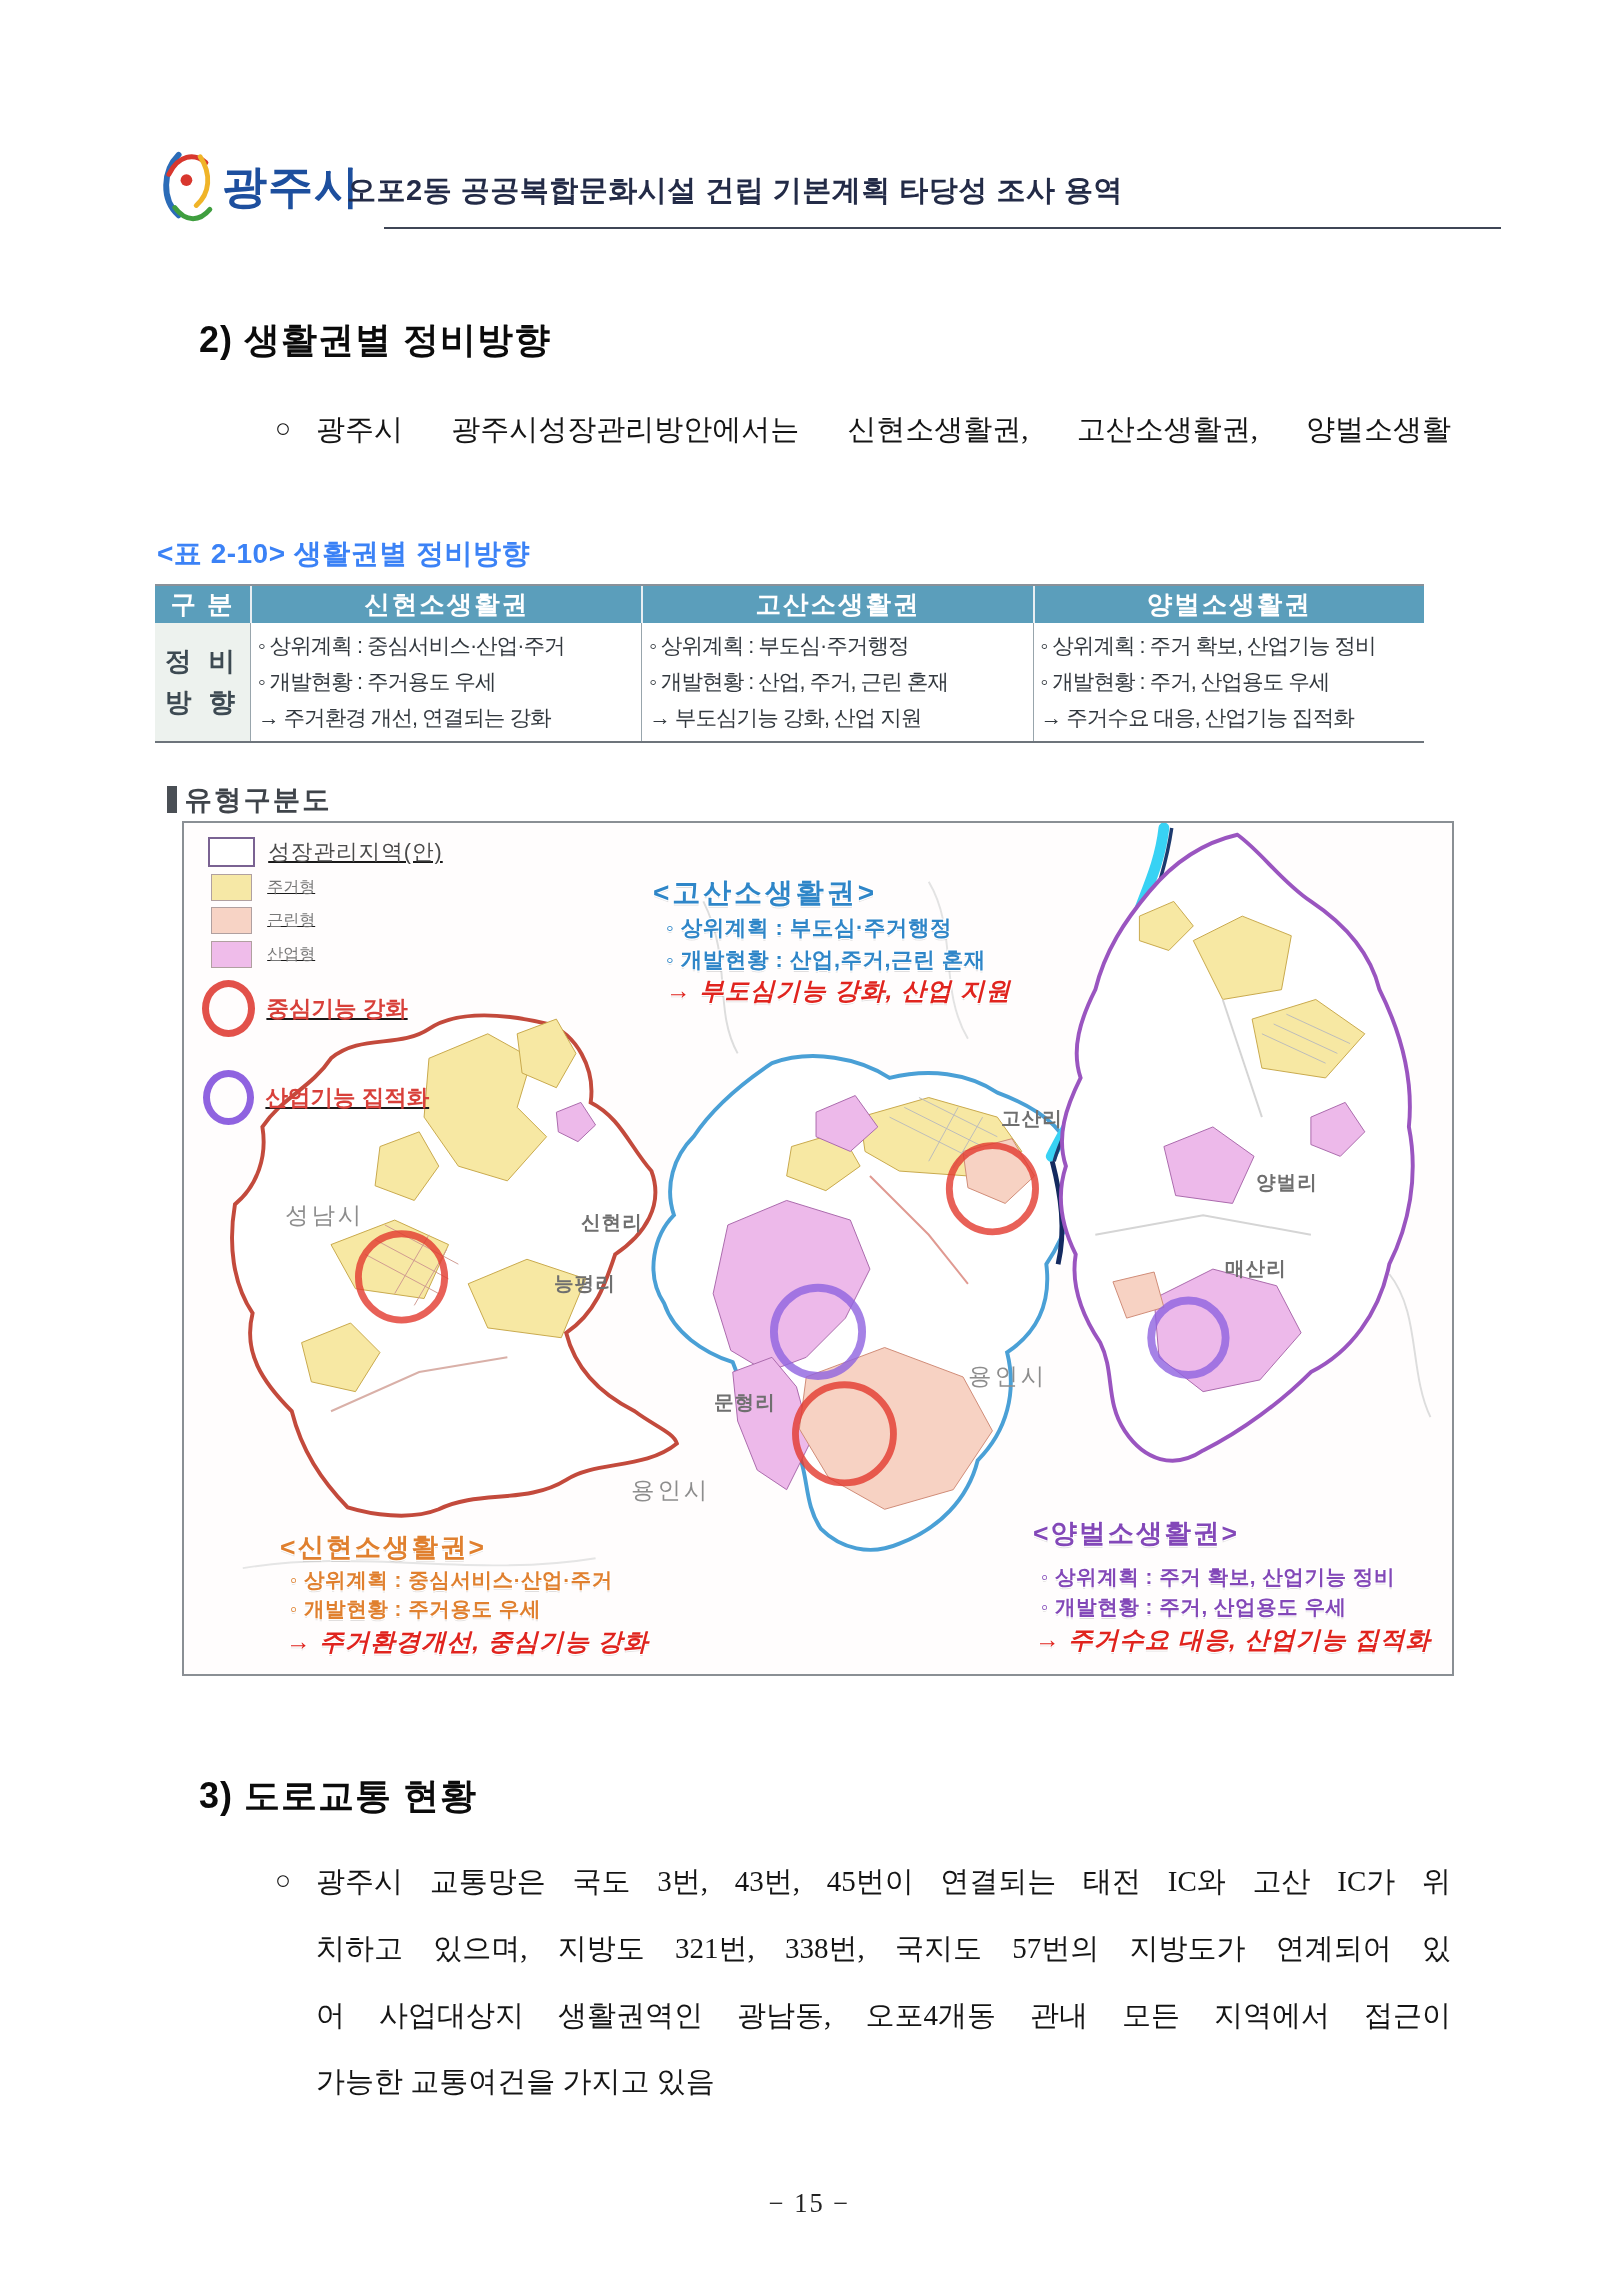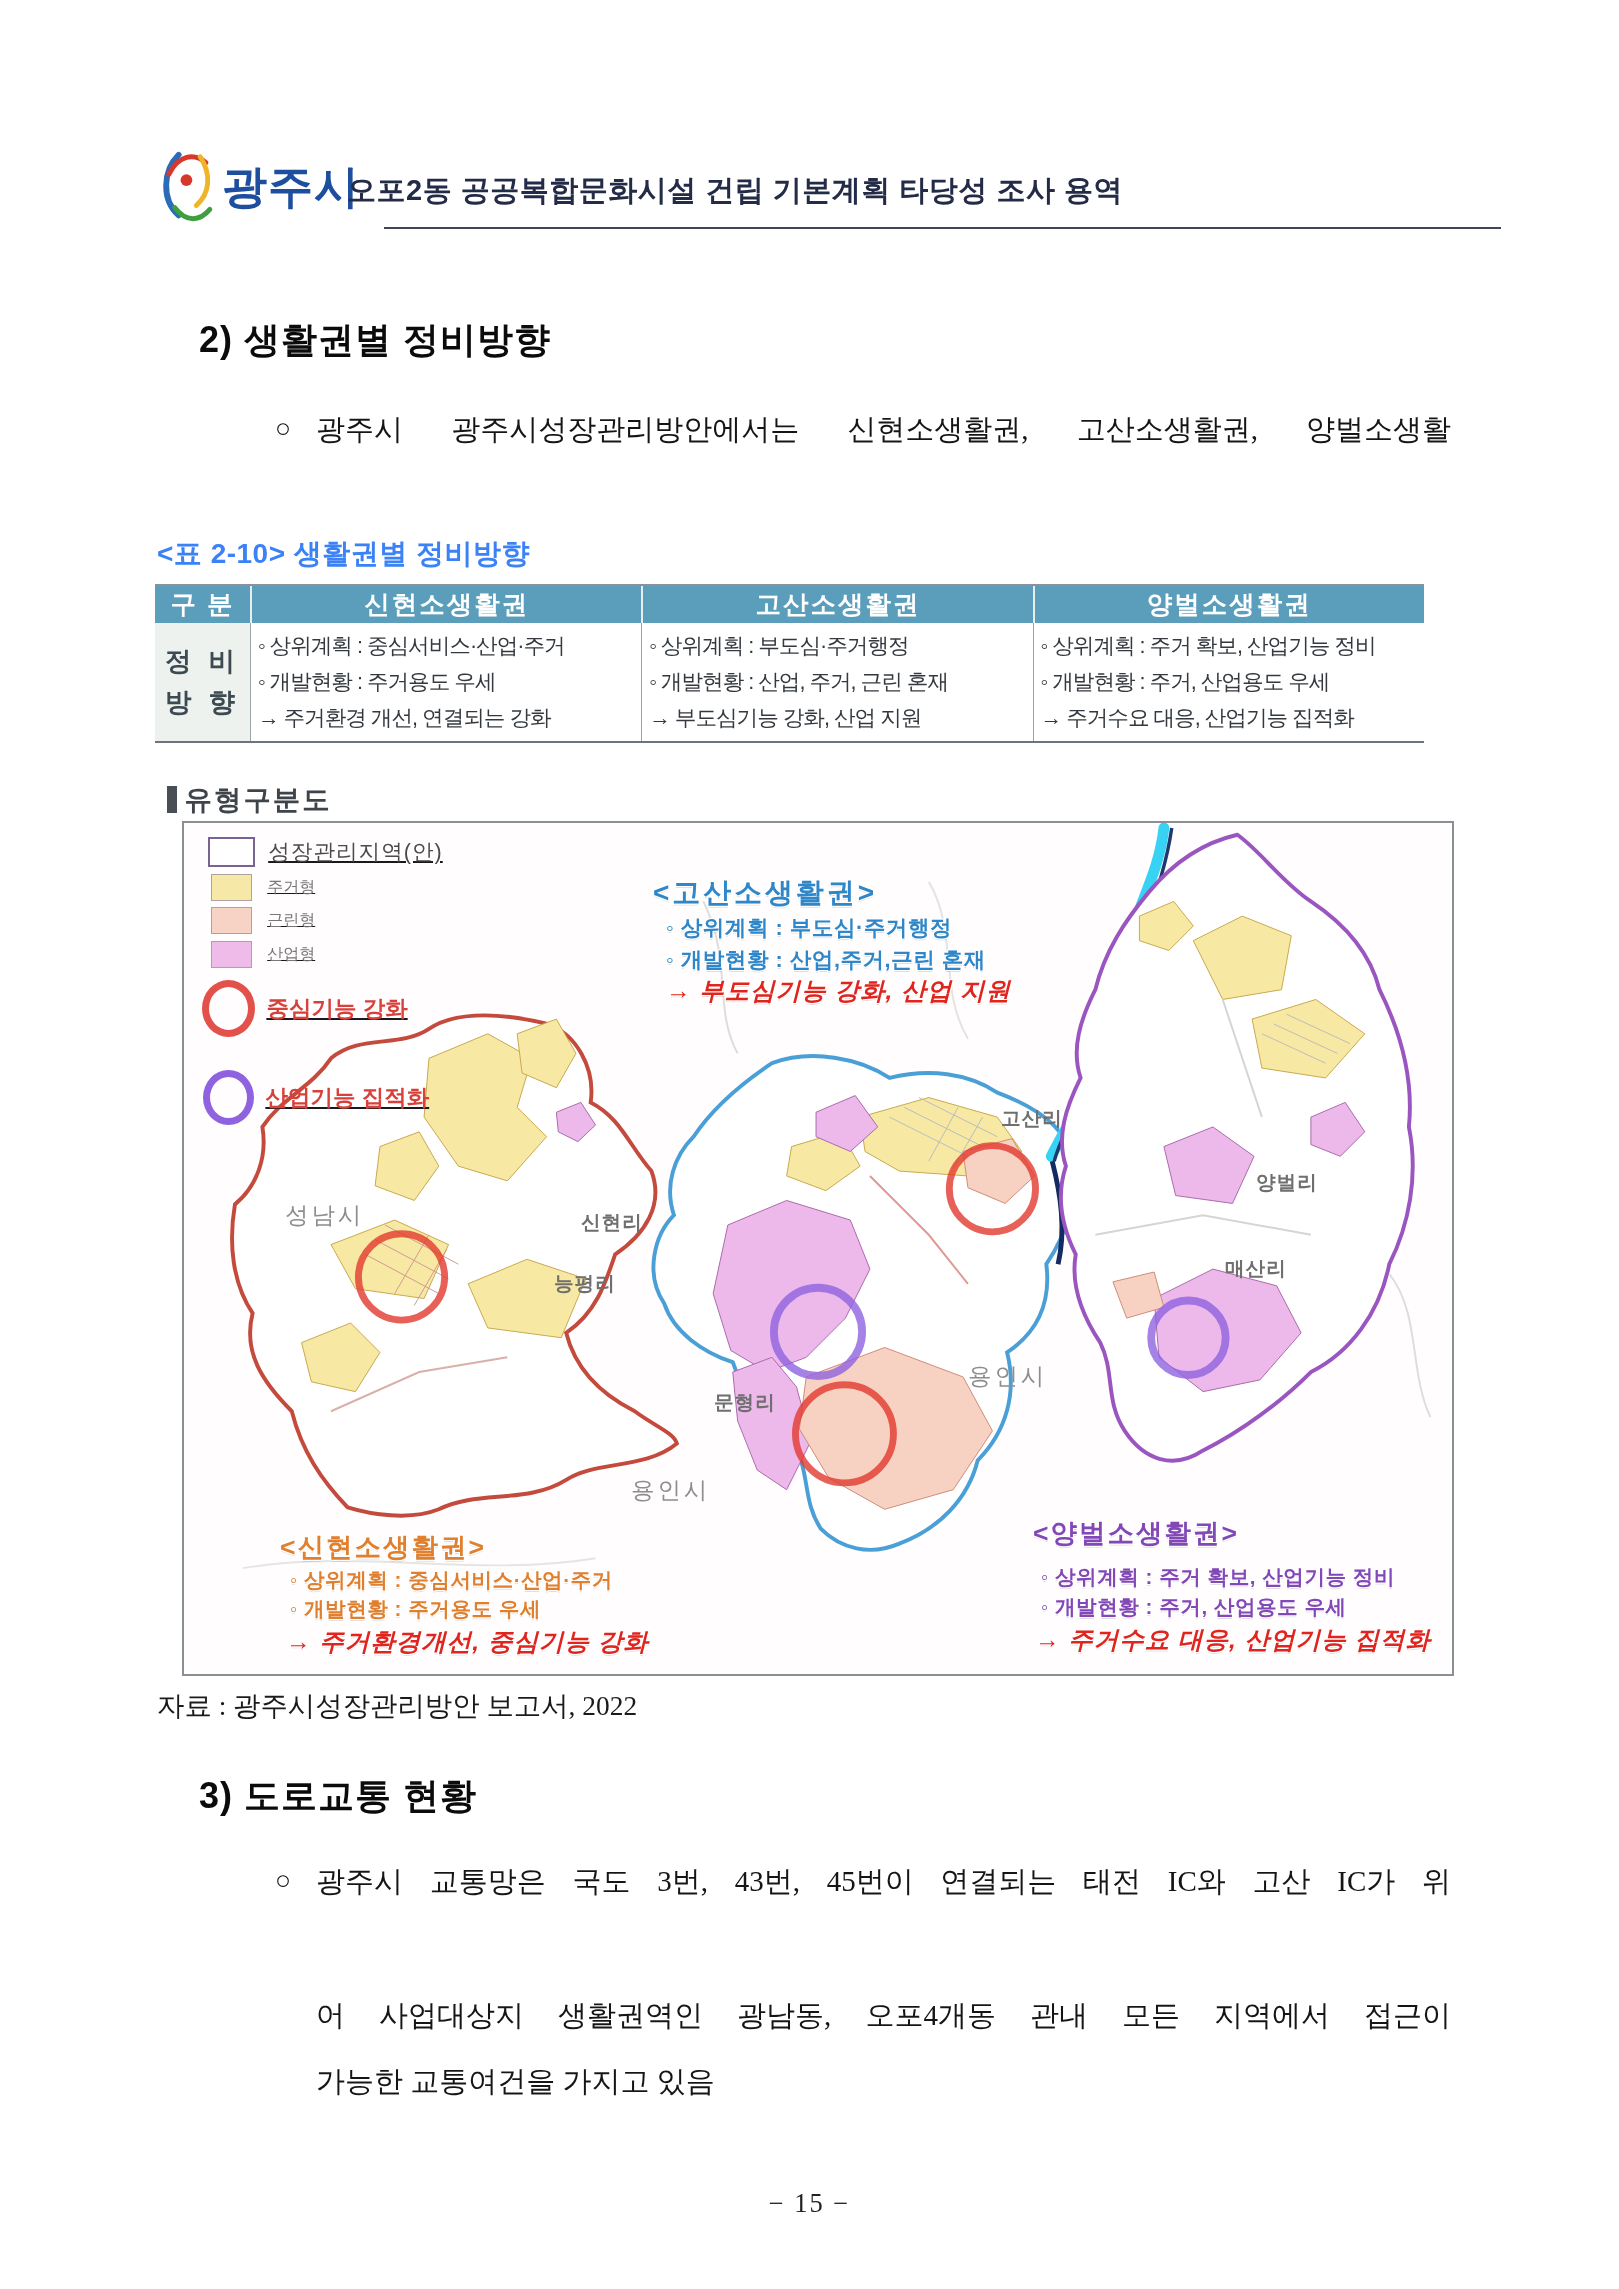--- a/index.html
+++ b/index.html
@@ -260,24 +260,24 @@
     <div class="abs city-label" style="left:784px; top:537px;">용인시</div>
 
     <div class="abs village-label" style="left:397px; top:386px;">신현리</div>
     <div class="abs village-label" style="left:370px; top:447px;">능평리</div>
     <div class="abs village-label" style="left:817px; top:282px;">고산리</div>
     <div class="abs village-label" style="left:530px; top:566px;">문형리</div>
     <div class="abs village-label" style="left:1072px; top:346px;">양벌리</div>
     <div class="abs village-label" style="left:1041px; top:432px;">매산리</div>
   </div>
 
-  <div class="abs serif src-line" style="left:157px; top:1688px;">자료 : 광주시성장관리방안 보고서, 2022</div>
 
   <div class="abs h2" style="left:199px; top:1772px;">3) 도로교통 현황</div>
   <div class="abs serif bullet-marker" style="left:275px; top:1865px;">○</div>
   <div class="abs serif body-line just" style="left:316px; top:1862px; width:1135px;">광주시 교통망은 국도 3번, 43번, 45번이 연결되는 태전 IC와 고산 IC가 위</div>
+  <div class="abs serif body-line just" style="left:316px; top:1929px; width:1135px;">치하고 있으며, 지방도 321번, 338번, 국지도 57번의 지방도가 연계되어 있</div>
   <div class="abs serif body-line just" style="left:316px; top:1996px; width:1135px;">어 사업대상지 생활권역인 광남동, 오포4개동 관내 모든 지역에서 접근이</div>
   <div class="abs serif body-line" style="left:316px; top:2062px;">가능한 교통여건을 가지고 있음</div>
 
   <div class="abs serif footer-page" style="left:0px; top:2188px;">− 15 −</div>
 
 </div>
 
 
 </body></html>

